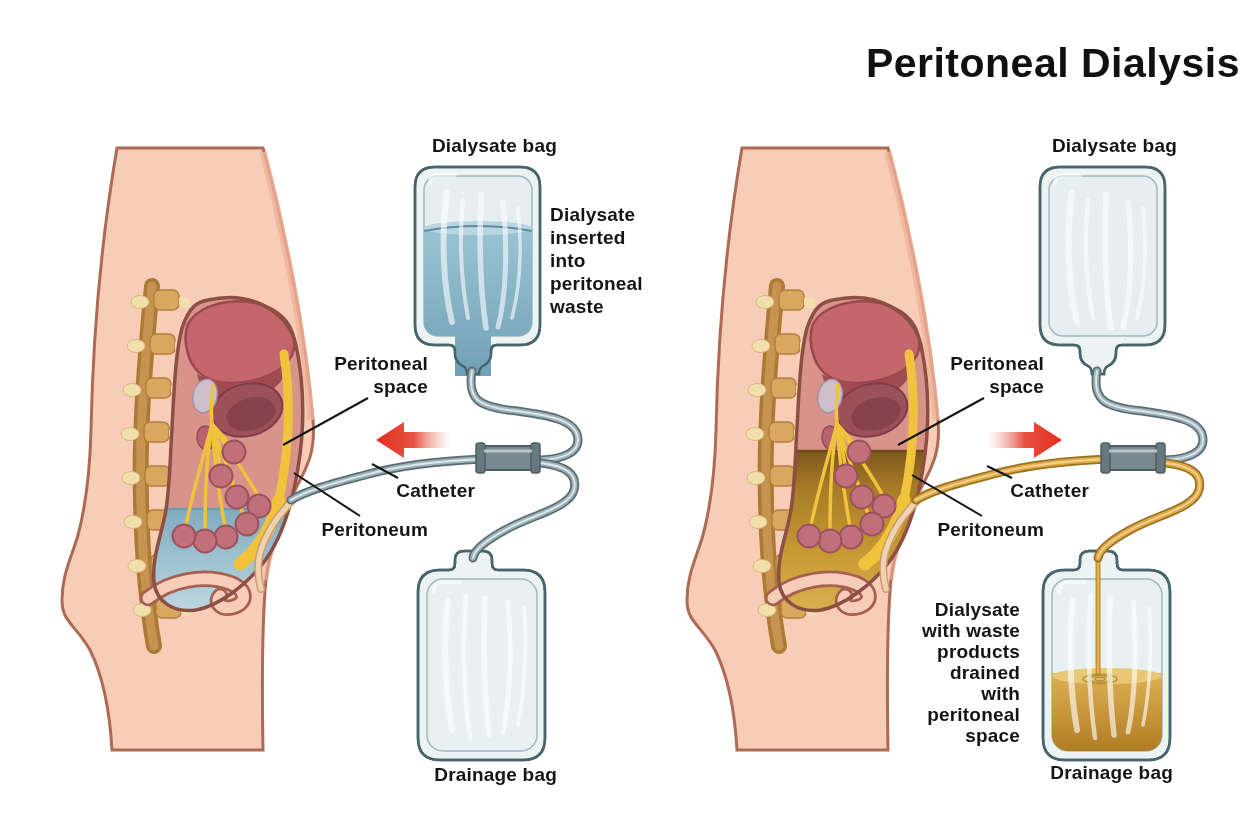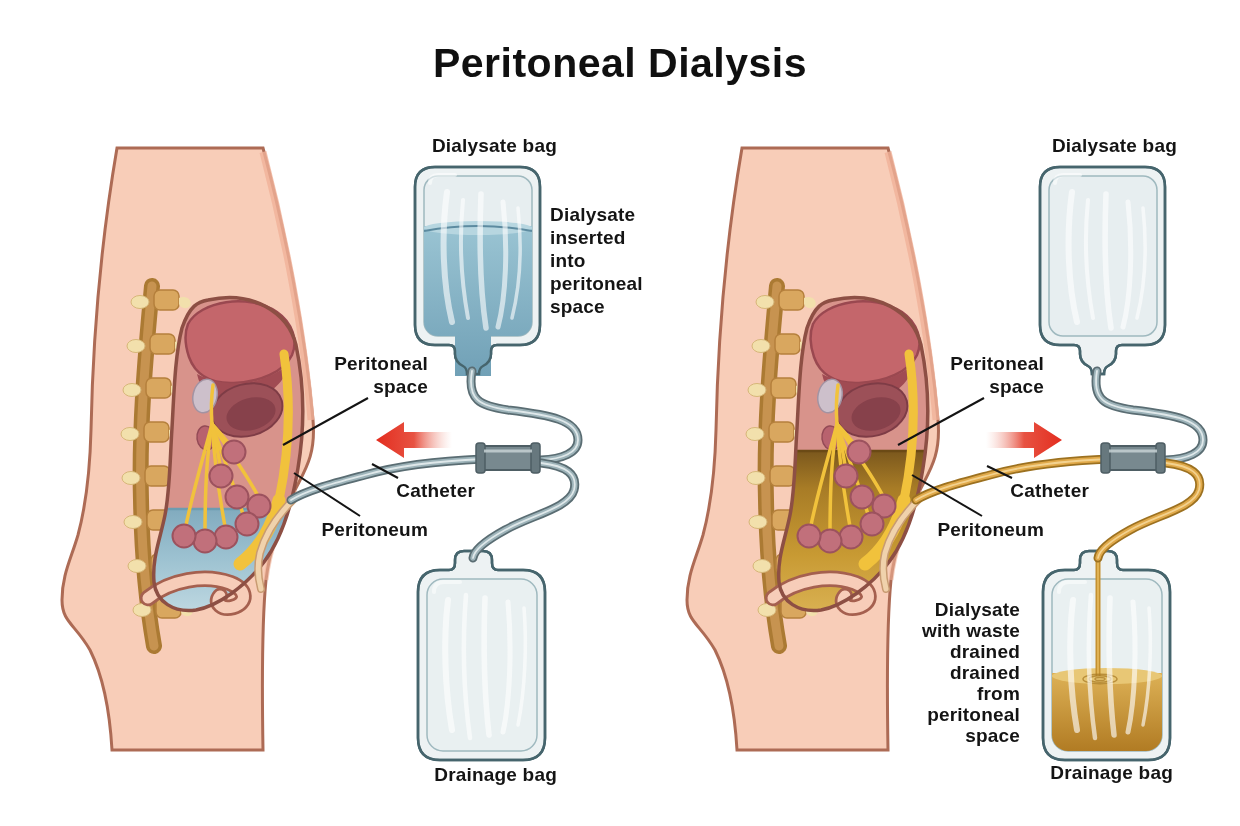--- a/index.html
+++ b/index.html
@@ -3,21 +3,21 @@
 <meta charset="utf-8">
 <style>
   html,body{margin:0;padding:0;background:#ffffff;}
   #stage{position:relative;width:1240px;height:826px;background:#ffffff;overflow:hidden;
          font-family:"Liberation Sans","DejaVu Sans",sans-serif;}
   #art{position:absolute;left:0;top:0;}
   .lbl{position:absolute;color:#141414;font-size:19px;font-weight:700;line-height:23px;
        letter-spacing:.2px;white-space:normal;}
   .center{text-align:right;}
   .right{text-align:right;}
-  #title{position:absolute;left:0;right:0;top:40px;text-align:center;color:#101010;
+  #title{position:absolute;left:0;right:0;top:40px;text-align:right;color:#101010;
          font-size:41px;font-weight:700;letter-spacing:.5px;}
 </style>
 </head>
 <body>
 
 <div id="stage">
 
 <svg id="art" width="1240" height="826" viewBox="0 0 1240 826">
   <defs>
 
@@ -303,26 +303,26 @@
     <line x1="360" y1="516" x2="294" y2="473"></line>
     <line x1="984" y1="398" x2="898" y2="445"></line>
     <line x1="1012" y1="478" x2="987" y2="466"></line>
     <line x1="982" y1="516" x2="912" y2="475"></line>
   </g>
 </svg>
 
 <div id="title">Peritoneal Dialysis</div>
 
 <div class="lbl center" style="left:397px;top:134px;width:160px;">Dialysate bag</div>
-<div class="lbl" style="left:550px;top:203px;width:96px;">Dialysate inserted into peritoneal space</div>
+<div class="lbl" style="left:550px;top:203px;width:96px;">Dialysate inserted into peritoneal waste</div>
 <div class="lbl center" style="left:308px;top:352px;width:120px;">Peritoneal space</div>
 <div class="lbl center" style="left:355px;top:479px;width:120px;">Catheter</div>
 <div class="lbl center" style="left:308px;top:518px;width:120px;">Peritoneum</div>
 <div class="lbl center" style="left:397px;top:763px;width:160px;">Drainage bag</div>
 
 <div class="lbl center" style="left:1017px;top:134px;width:160px;">Dialysate bag</div>
 <div class="lbl center" style="left:924px;top:352px;width:120px;">Peritoneal space</div>
 <div class="lbl center" style="left:969px;top:479px;width:120px;">Catheter</div>
 <div class="lbl center" style="left:924px;top:518px;width:120px;">Peritoneum</div>
-<div class="lbl right" style="left:910px;top:599px;width:110px;line-height:21px;">Dialysate with waste drained drained from peritoneal space</div>
+<div class="lbl right" style="left:910px;top:599px;width:110px;line-height:21px;">Dialysate with waste products drained with peritoneal space</div>
 <div class="lbl center" style="left:1013px;top:761px;width:160px;">Drainage bag</div>
 
 </div>
 
 </body></html>

